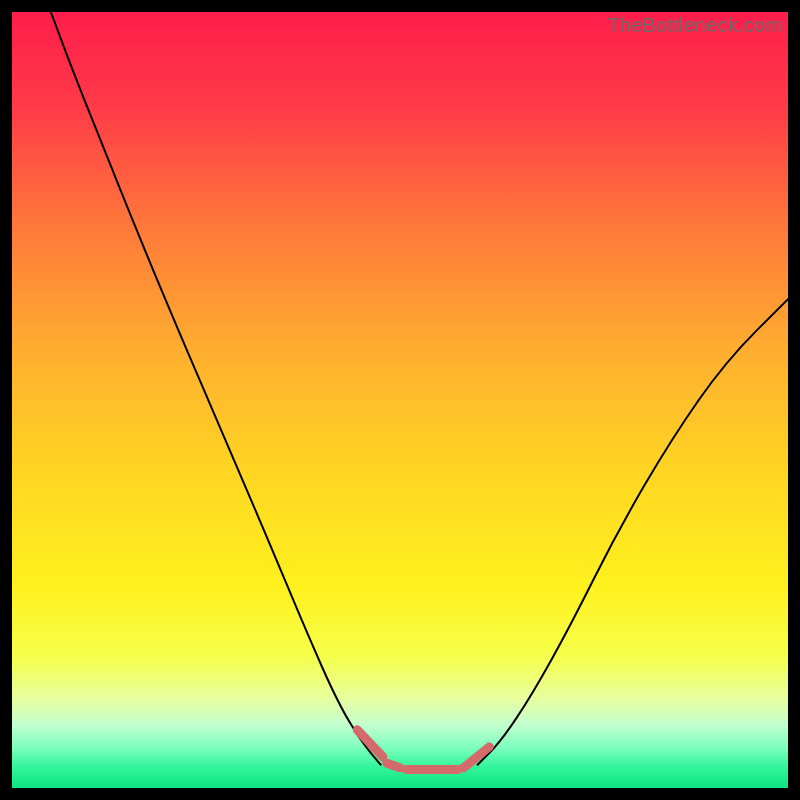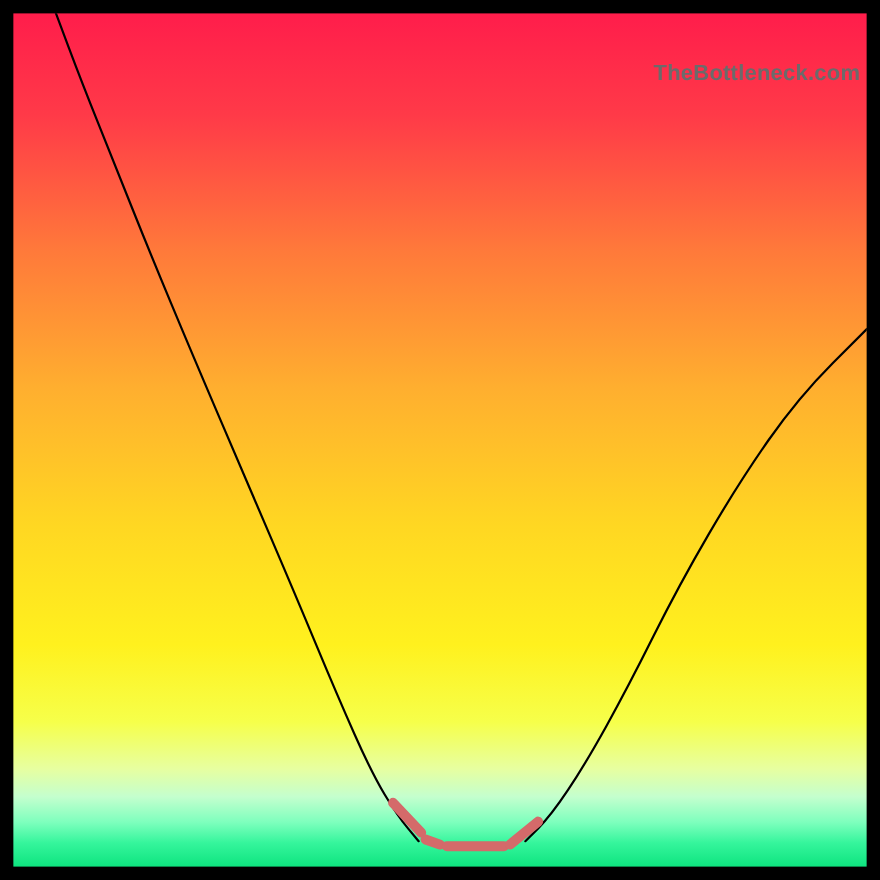--- a/index.html
+++ b/index.html
@@ -25,23 +25,22 @@
     top: 0;
     width: 776px;
     height: 776px;
   }
   .watermark {
     position: absolute;
     top: 2px;
     right: 6px;
     color: #6b6b6b;
     font-size: 20px;
-    font-weight: 700;
+    font-weight: 400;
     letter-spacing: 0.2px;
-    margin-top: 42px;
   }
 </style>
 </head>
 <body>
 
 <div class="frame">
   <svg class="plot" viewBox="0 0 776 776">
     <defs>
       <linearGradient id="bg-grad" x1="0" y1="0" x2="0" y2="1">
           <stop offset="0%" stop-color="#ff1d4b"></stop>

